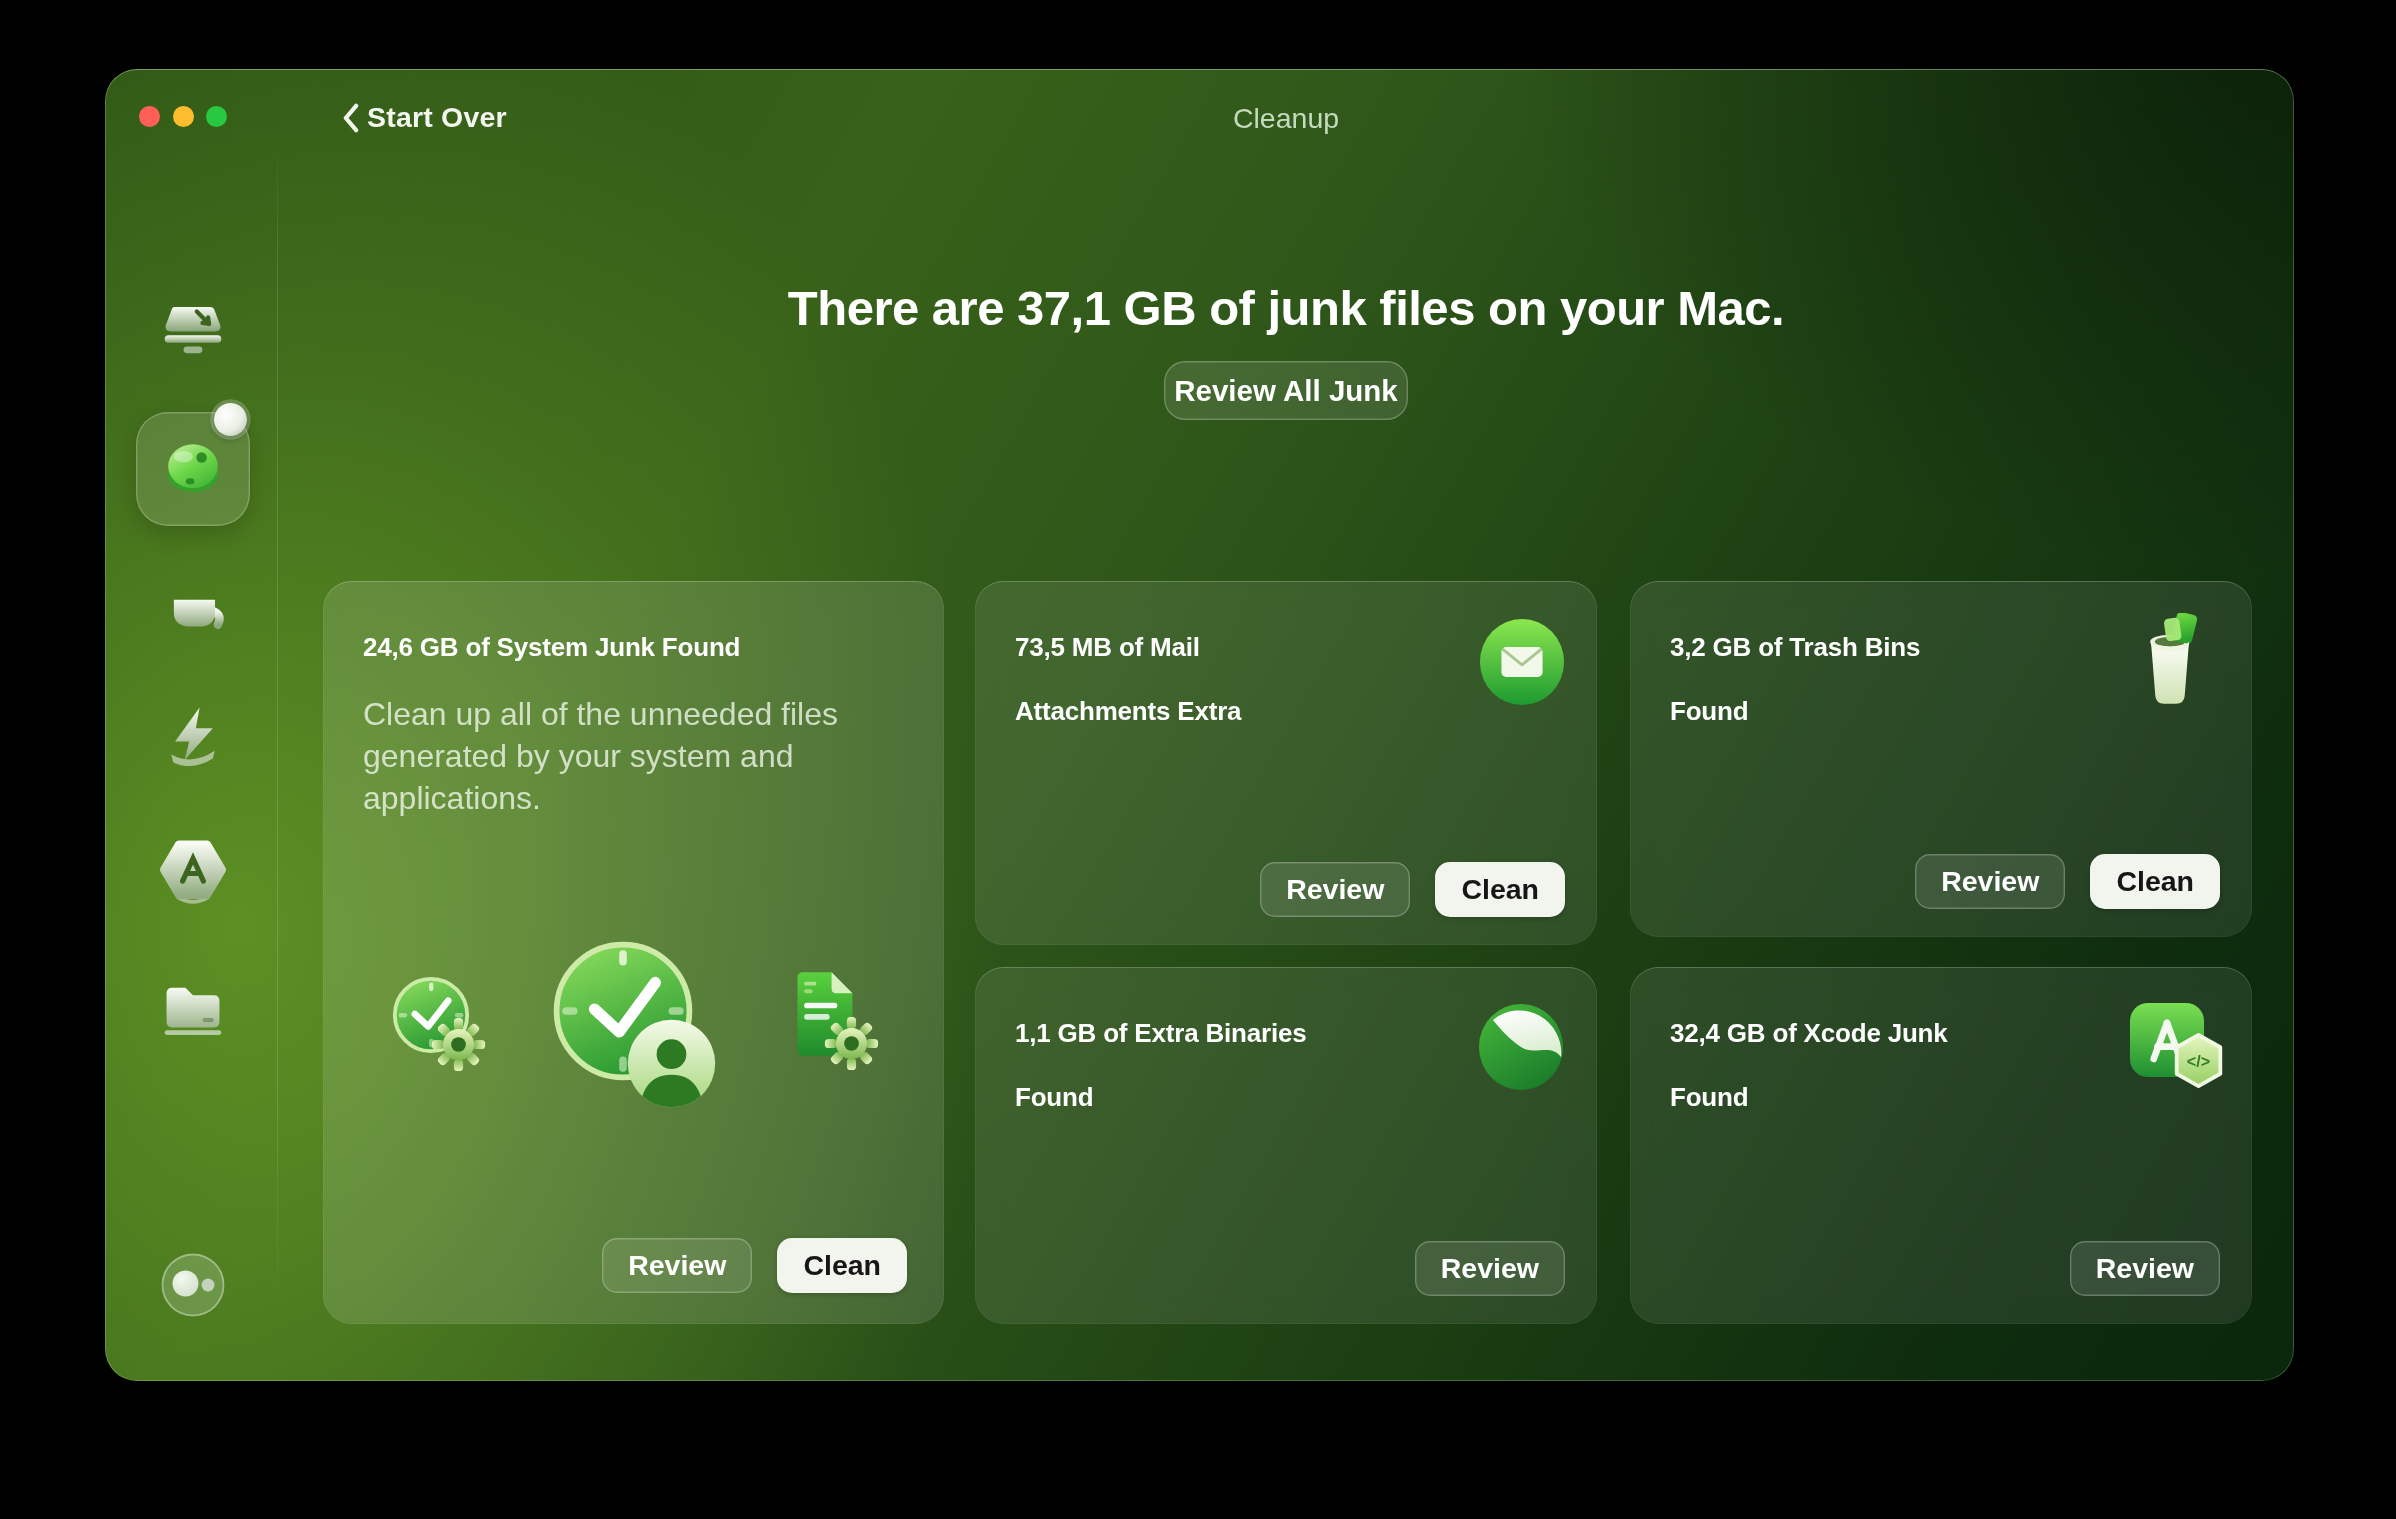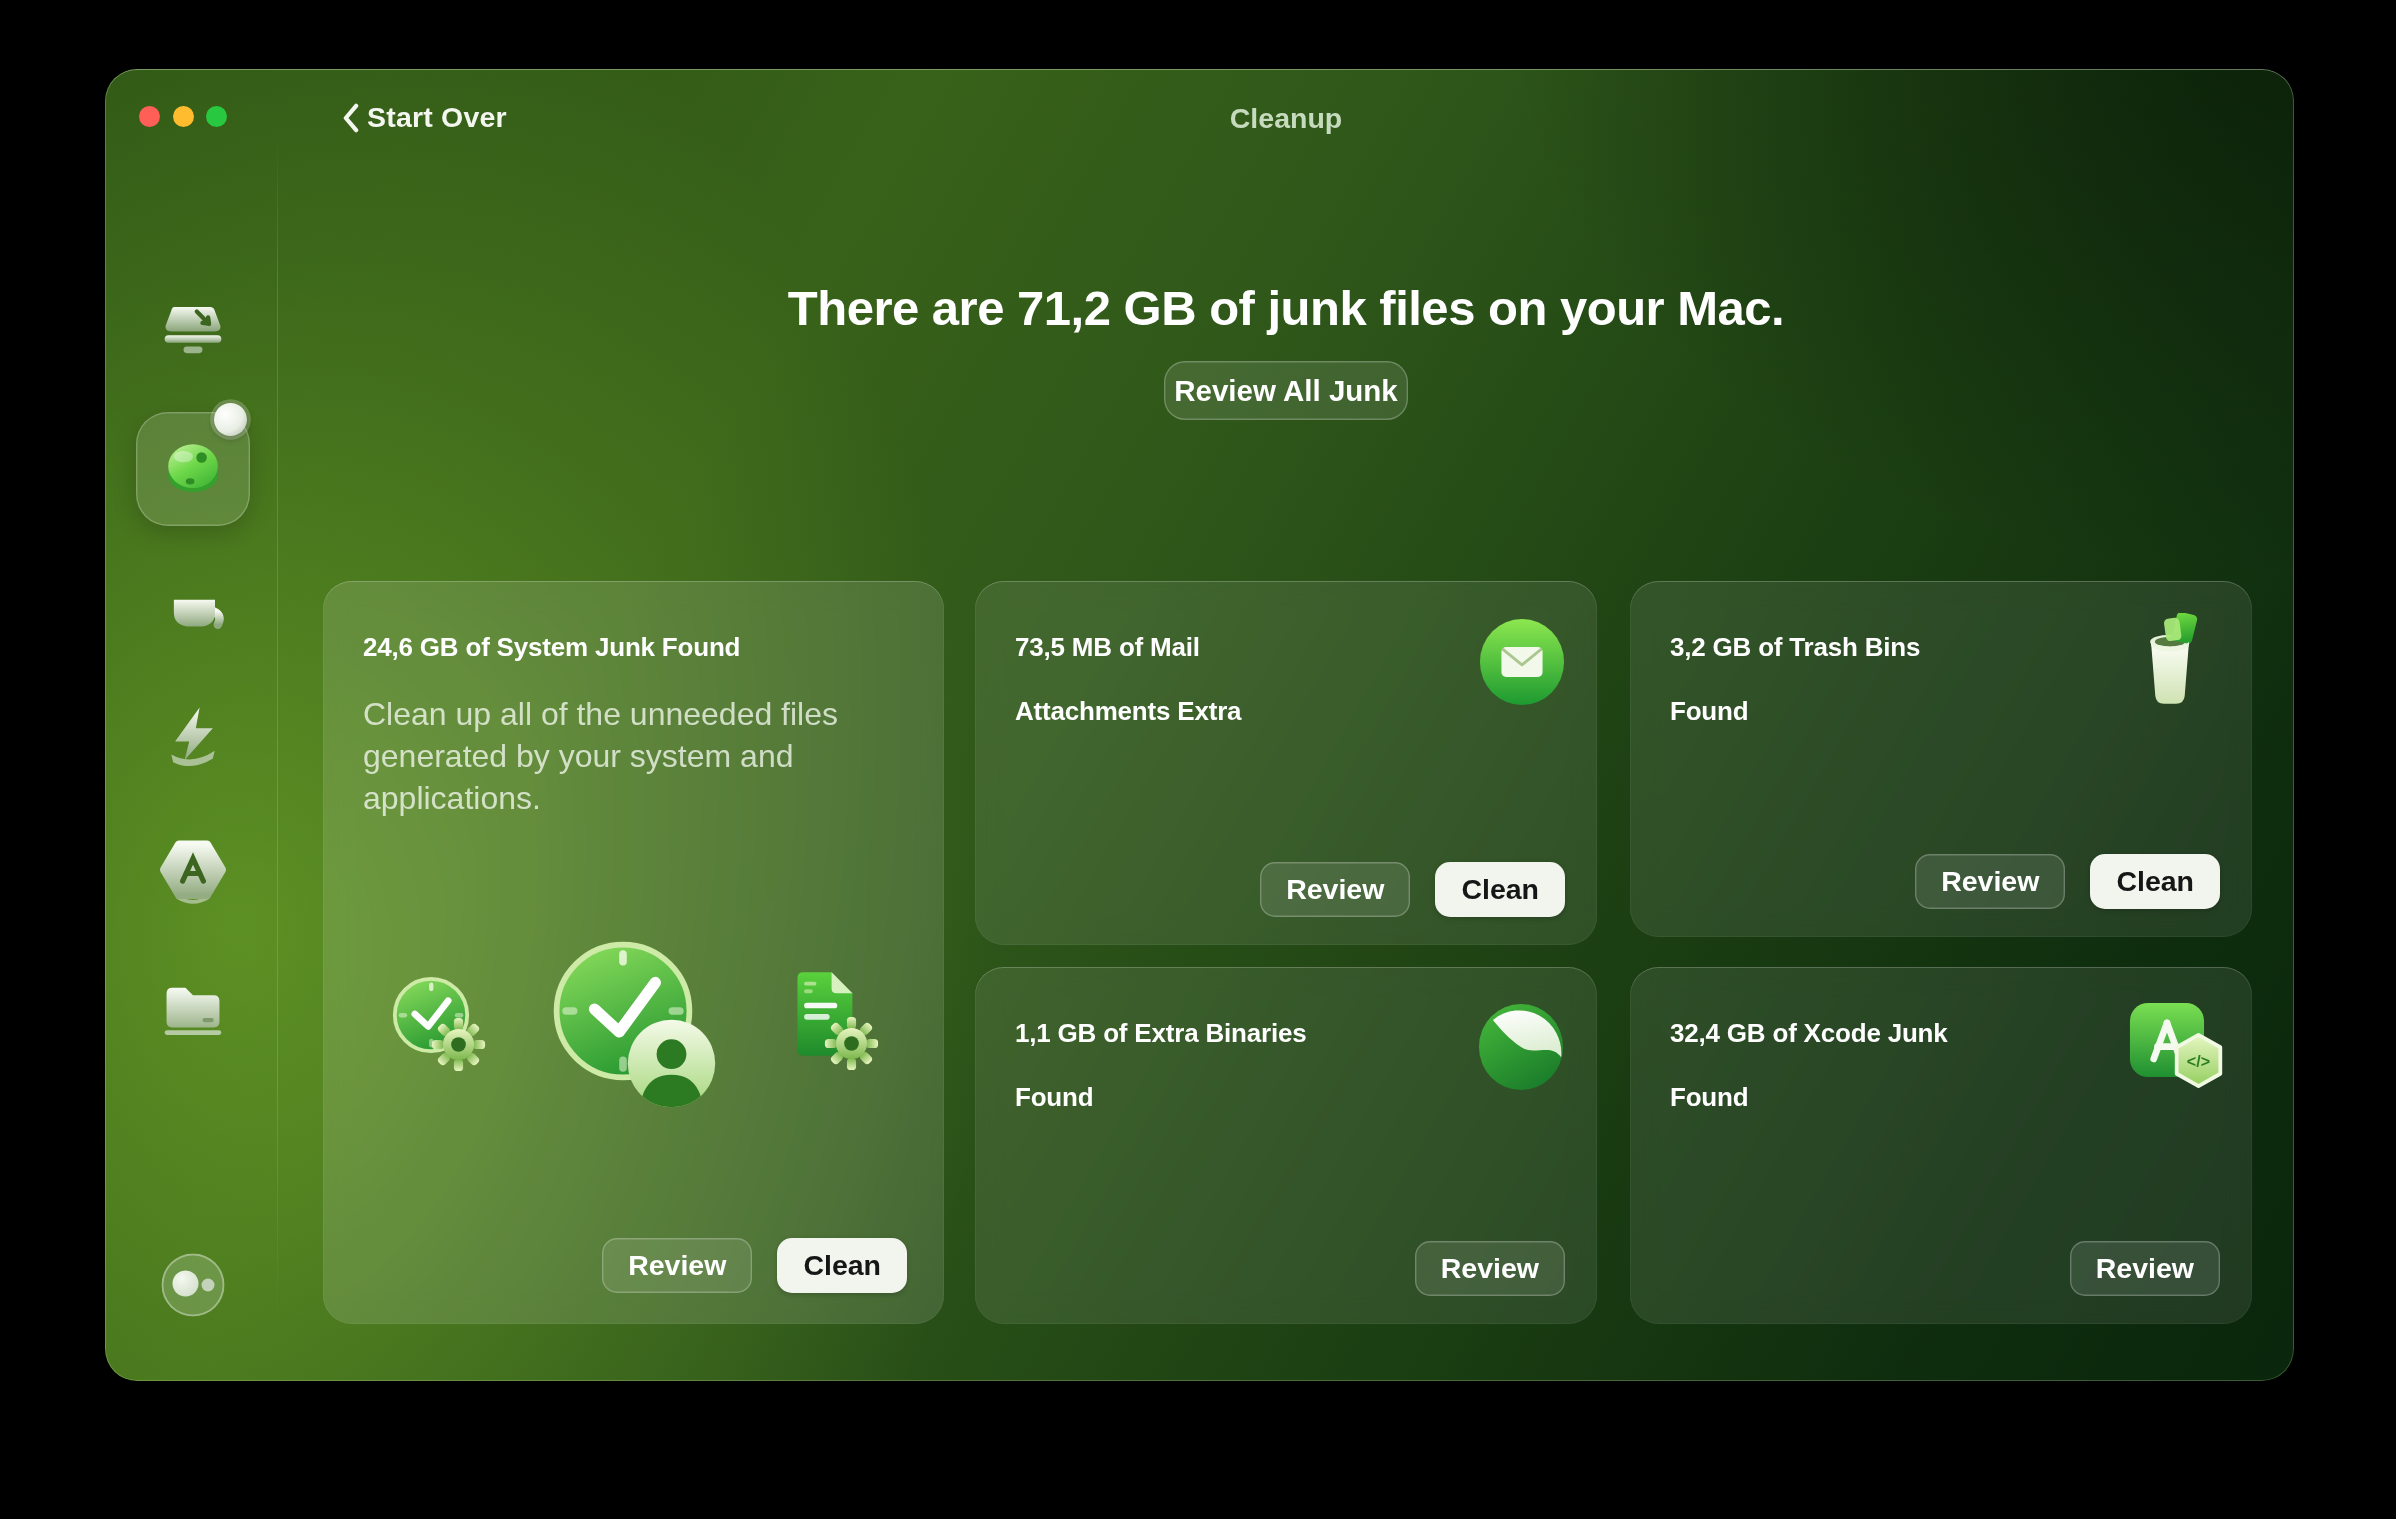--- a/index.html
+++ b/index.html
@@ -14,21 +14,21 @@
       linear-gradient(120deg,#2c5315 0%,#386119 28%,#2f571a 45%,#1e4213 65%,#0e2c0e 88%,#0a260c 100%);
     box-shadow: inset 0 0 0 1px rgba(190,225,160,0.28), inset 0 1px 0 rgba(255,255,255,0.22);}
 
   
   .titlebar{position:absolute;left:0;top:0;width:100%;height:95px;}
   .light{position:absolute;top:37px;width:21px;height:21px;border-radius:50%;}
   .light.close{left:34px;} .light.min{left:68px;} .light.zoom{left:101px;}
   .back{position:absolute;left:236px;top:28.5px;height:40px;display:flex;align-items:center;gap:7px;color:#f4f7f0;cursor:default;}
   .back .chev{display:flex;align-items:center;}
   .back .lbl{font-size:28.5px;font-weight:700;letter-spacing:0.2px;}
-  .win-title{position:absolute;left:1181px;top:33px;transform:translateX(-50%);font-size:28.5px;font-weight:700;color:#c6dbbd;text-align:right;}
+  .win-title{position:absolute;left:1181px;top:33px;transform:translateX(-50%);font-size:28.5px;font-weight:400;color:#c6dbbd;text-align:right;}
 
   
   .sidebar-divider{position:absolute;left:172px;top:67px;width:1px;height:1189px;
     background:linear-gradient(180deg,transparent,rgba(255,255,255,0.14) 12%,rgba(255,255,255,0.14) 80%,transparent);}
   .side-item{position:absolute;left:88px;transform:translate(-50%,-50%);display:flex;align-items:center;justify-content:center;}
   .squircle{position:absolute;left:31px;top:343px;width:114px;height:114px;border-radius:32px;
     background:rgba(255,255,255,0.13);box-shadow:inset 0 0 0 1.4px rgba(255,255,255,0.22), 0 7.6px 23px rgba(0,0,0,0.18);}
   .orb{position:absolute;left:109px;top:334px;width:33px;height:33px;border-radius:50%;
     background:radial-gradient(circle at 35% 35%, #ffffff, #e9efe4 55%, #a9b6a2);
     box-shadow:0 0 0 3.8px rgba(255,255,255,0.22), 0 2.9px 7.6px rgba(0,0,0,0.3);}
@@ -194,21 +194,21 @@
         <rect x="6" y="53" width="60" height="5" rx="2.5" fill="#c6d6b8" opacity="0.85"></rect>
       </svg>
     </span>
   </div>
 
   <div class="assistant">
     <span class="b1"></span>
     <span class="b2"></span>
   </div>
 
-  <div class="headline">There are 71,2 GB of junk files on your Mac.</div>
+  <div class="headline">There are 37,1 GB of junk files on your Mac.</div>
   <div class="btn ghost review-all">Review All Junk</div>
 
   <div class="cards">
 
     <div class="card big">
       <div class="card-title">24,6 GB of System Junk Found</div>
       <div class="card-desc">
         <div>Clean up all of the unneeded files</div>
         <div>generated by your system and</div>
         <div>applications.</div>

